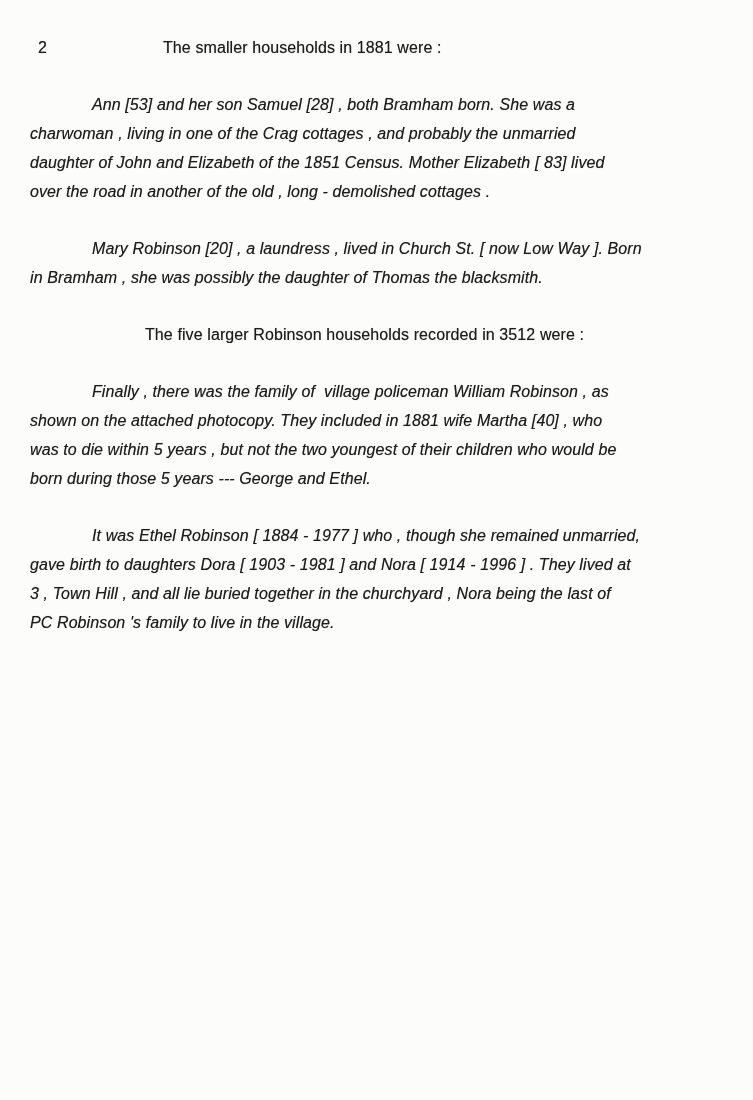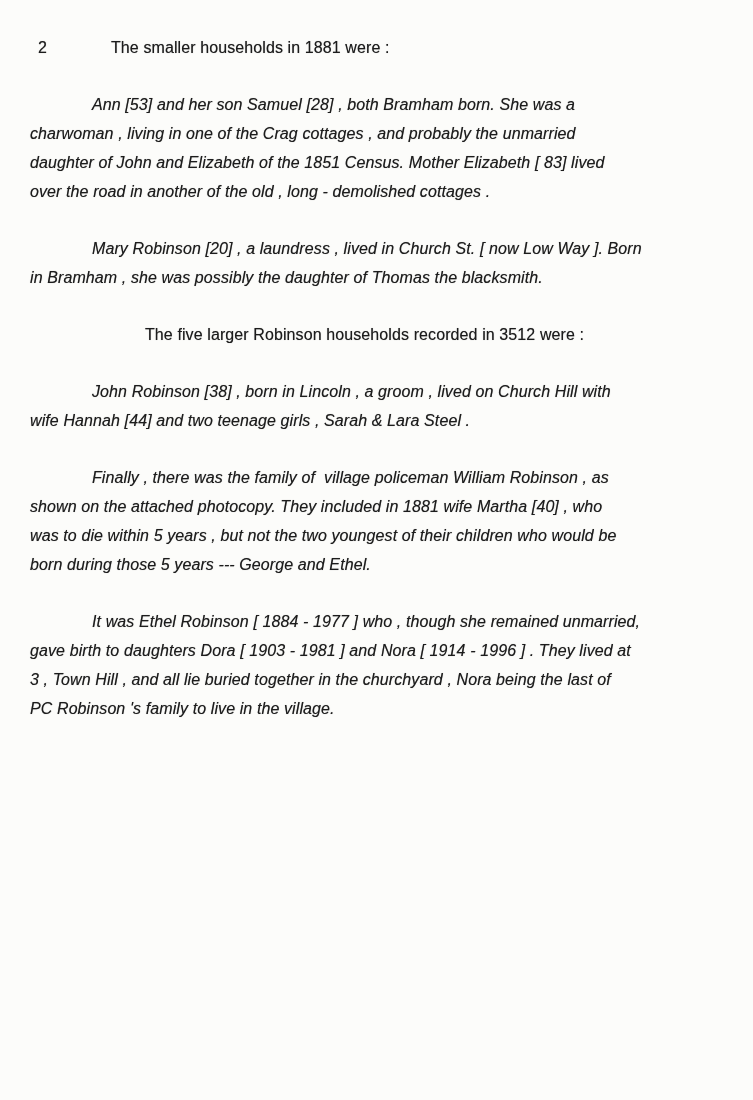--- a/index.html
+++ b/index.html
@@ -26,21 +26,21 @@
   .header-row {
     display: flex;
     align-items: baseline;
     margin: 0 0 28px 0;
     white-space: pre;
   }
   .page-number {
     margin-left: 8px;
   }
   .intro-heading {
-    margin-left: 64px;
+    margin-left: 116px;
   }
   p.body-para {
     margin: 0 0 28px 0;
     white-space: pre;
     text-indent: 62px;
     font-style: italic;
   }
   .section-heading {
     margin: 0 0 28px 0;
     padding-left: 115px;
@@ -62,22 +62,20 @@
 daughter of John and Elizabeth of the 1851 Census. Mother Elizabeth [ 83] lived
 over the road in another of the old , long - demolished cottages .</p>
 
   <p class="body-para">Mary Robinson [20] , a laundress , lived in Church St. [ now Low Way ]. Born
 in Bramham , she was possibly the daughter of Thomas the blacksmith.</p>
 
   <div class="section-heading">The five larger Robinson households recorded in 3512 were :</div>
 
 
 
-  <p class="body-para">John Robinson [38] , born in Lincoln , a groom , lived on Church Hill with
-wife Hannah [44] and two teenage girls , Sarah &amp; Lara Steel .</p>
 
 
   <p class="body-para">Finally , there was the family of  village policeman William Robinson , as
 shown on the attached photocopy. They included in 1881 wife Martha [40] , who
 was to die within 5 years , but not the two youngest of their children who would be
 born during those 5 years --- George and Ethel.</p>
 
   <p class="body-para">It was Ethel Robinson [ 1884 - 1977 ] who , though she remained unmarried,
 gave birth to daughters Dora [ 1903 - 1981 ] and Nora [ 1914 - 1996 ] . They lived at
 3 , Town Hill , and all lie buried together in the churchyard , Nora being the last of

